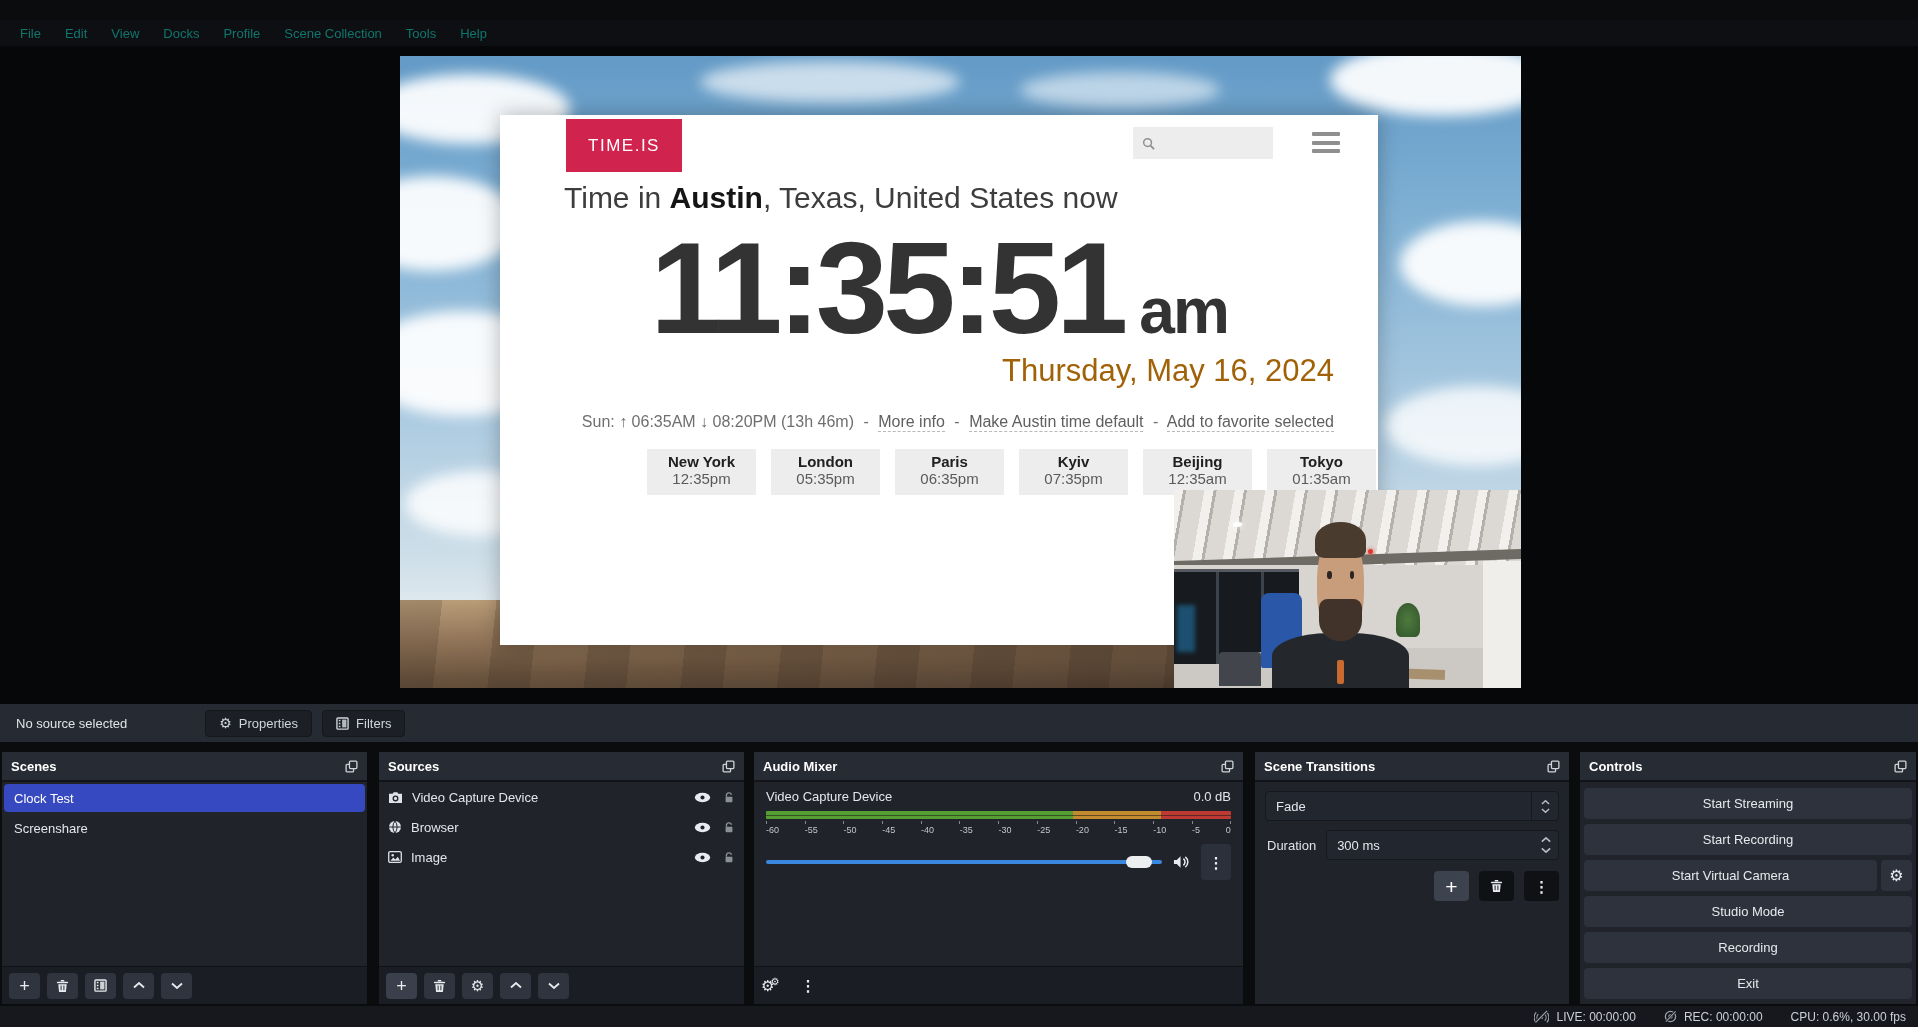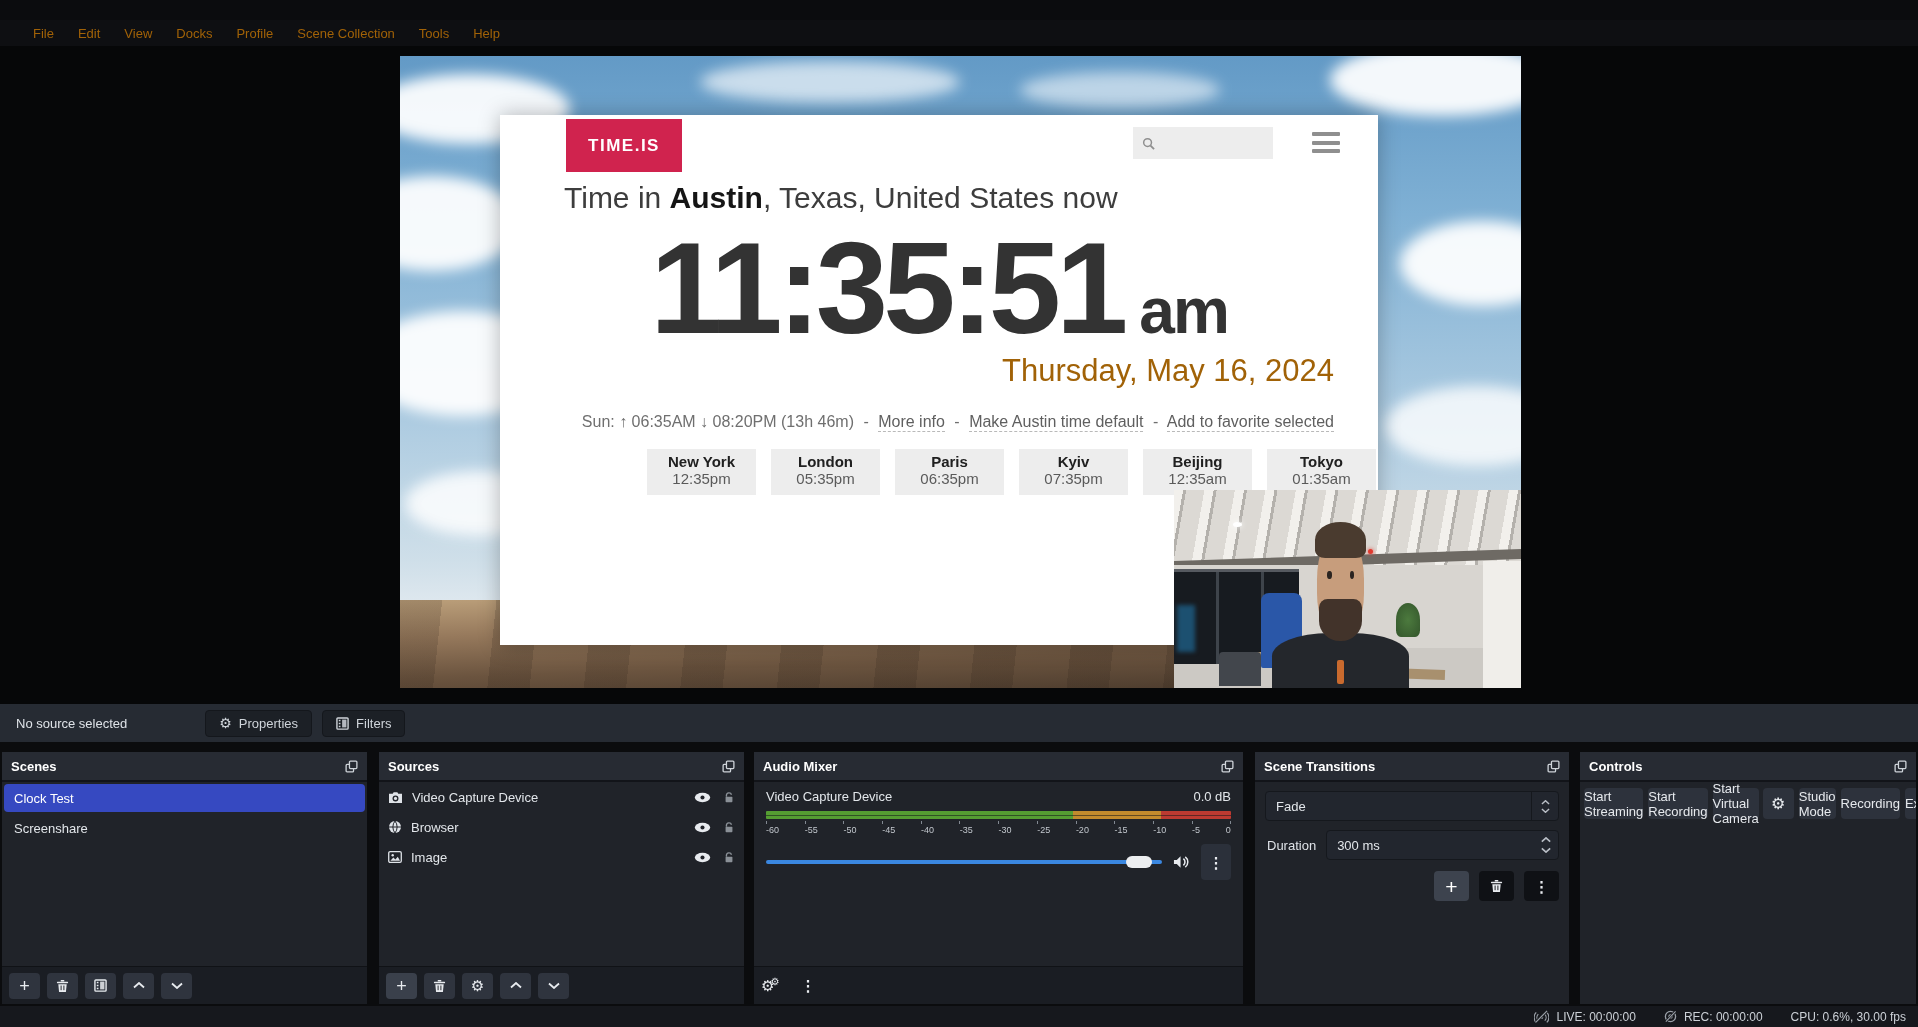--- a/index.html
+++ b/index.html
@@ -6,38 +6,38 @@
   html,body{width:1918px;height:1027px;overflow:hidden;background:#0b0c0e;
     font-family:"Liberation Sans",sans-serif;-webkit-font-smoothing:antialiased}
   .app{position:relative;width:1918px;height:1027px;background:#0b0c0e}
 
   
   .titlebar{position:absolute;top:0;left:0;right:0;height:20px;background:#171717;
     display:flex;align-items:center;gap:7px;padding-left:6px;color:#e6e6e6;font-size:12px}
   .win-controls{margin-left:auto;display:flex;height:100%}
   .win-btn{width:44px;display:flex;align-items:center;justify-content:center;color:#e6e6e6;font-size:14px}
   .menubar{position:absolute;top:20px;left:0;right:0;height:26px;background:#0e0f12;
-    display:flex;align-items:center;color:#a16207;font-size:13px;padding-left:21px}
+    display:flex;align-items:center;color:#0f766e;font-size:13px;padding-left:8px}
   .menu-item{padding:0 12px;height:100%;display:flex;align-items:center}
 
   
   .preview-zone{position:absolute;top:46px;left:0;right:0;height:658px;background:#060708}
   .canvas{position:absolute;left:400px;top:10px;width:1121px;height:632px;overflow:hidden;
     background:linear-gradient(180deg,#639ac6 0%,#7fb0d4 25%,#a9c9e0 55%,#cfdfe9 80%,#dde7ee 86%)}
   .cloud{position:absolute;background:rgba(255,255,255,.93);border-radius:50%;filter:blur(7px)}
   .desert{position:absolute;left:0;right:0;bottom:0;height:88px;
     background:linear-gradient(178deg,#bb9f7a 0%,#96795c 30%,#6b543f 62%,#46372a 100%)}
   .desert::after{content:"";position:absolute;inset:0;opacity:.45;
     background:repeating-linear-gradient(96deg,rgba(35,25,18,.35) 0 42px,transparent 42px 96px)}
 
   
   .webpage{position:absolute;left:100px;top:59px;width:878px;height:530px;background:#fff;
     box-shadow:0 0 20px rgba(0,0,0,.28);color:#333}
   .logo{position:absolute;left:66px;top:4px;width:116px;height:53px;background:#d0234e;color:#fff;
-    display:flex;align-items:center;justify-content:center;font-weight:bold;font-size:17px;letter-spacing:1.5px}
+    display:flex;align-items:center;justify-content:center;font-weight:normal;font-size:17px;letter-spacing:1.5px}
   .searchbox{position:absolute;left:633px;top:12px;width:140px;height:32px;background:#ededed;
     display:flex;align-items:center;padding-left:9px}
   .hamburger{position:absolute;left:812px;top:17px;width:28px;height:21px;
     display:flex;flex-direction:column;justify-content:space-between}
   .hamburger span{height:4px;background:#8f8f8f;border-radius:1px}
   .heading{position:absolute;left:64px;top:66px;font-size:30px;color:#3d3d3d;white-space:nowrap}
   .heading b{color:#151515;font-weight:800}
   .clockrow{position:absolute;left:40px;right:40px;top:86px;display:flex;align-items:baseline;justify-content:center;line-height:1.35}
   .clock-digits{font-size:130px;font-weight:700;color:#333;letter-spacing:-5px}
   .clock-ampm{font-size:64px;font-weight:800;color:#333;margin-left:16px;letter-spacing:-2px}
@@ -130,21 +130,21 @@
   .dur-row{display:flex;align-items:center;gap:10px}
   .dur-label{font-size:13px;color:#dfe3e8;padding-left:2px}
   .spin{flex:1;height:30px;background:#22262e;border:1px solid #15181d;border-radius:4px;display:flex;
     align-items:center;padding-left:10px;font-size:13px;color:#e2e6ea}
   .spin-arrows{margin-left:auto;margin-right:7px;display:flex;flex-direction:column;gap:4px}
   .tr-btnrow{display:flex;justify-content:flex-end;gap:10px;margin-top:2px}
   .trbtn{width:35px;height:30px;border-radius:4px;display:flex;align-items:center;justify-content:center;color:#fff}
   .trbtn.add{background:#3d434e;font-size:21px;line-height:1}
   .trbtn.dark{background:#0f1115}
 
-  .controls-body{padding:6px 4px;display:flex;gap:5px}
+  .controls-body{padding:6px 4px;display:flex;flex-direction:column;gap:5px}
   .cbtn{height:31px;background:#2d323c;border-radius:4px;display:flex;align-items:center;
     justify-content:center;font-size:13px;color:#e6e9ed}
   .vc-row{display:flex;gap:4px}
   .vc-row .cbtn{flex:1}
   .vc-gear{width:31px;height:31px;background:#2d323c;border-radius:4px;display:flex;
     align-items:center;justify-content:center;font-size:16px;color:#e6e9ed}
 
   
   .statusbar{position:absolute;bottom:0;left:0;right:0;height:21px;background:#16181d;display:flex;
     align-items:center;justify-content:flex-end;gap:28px;padding-right:12px;font-size:12px;color:#ccd1d7}

